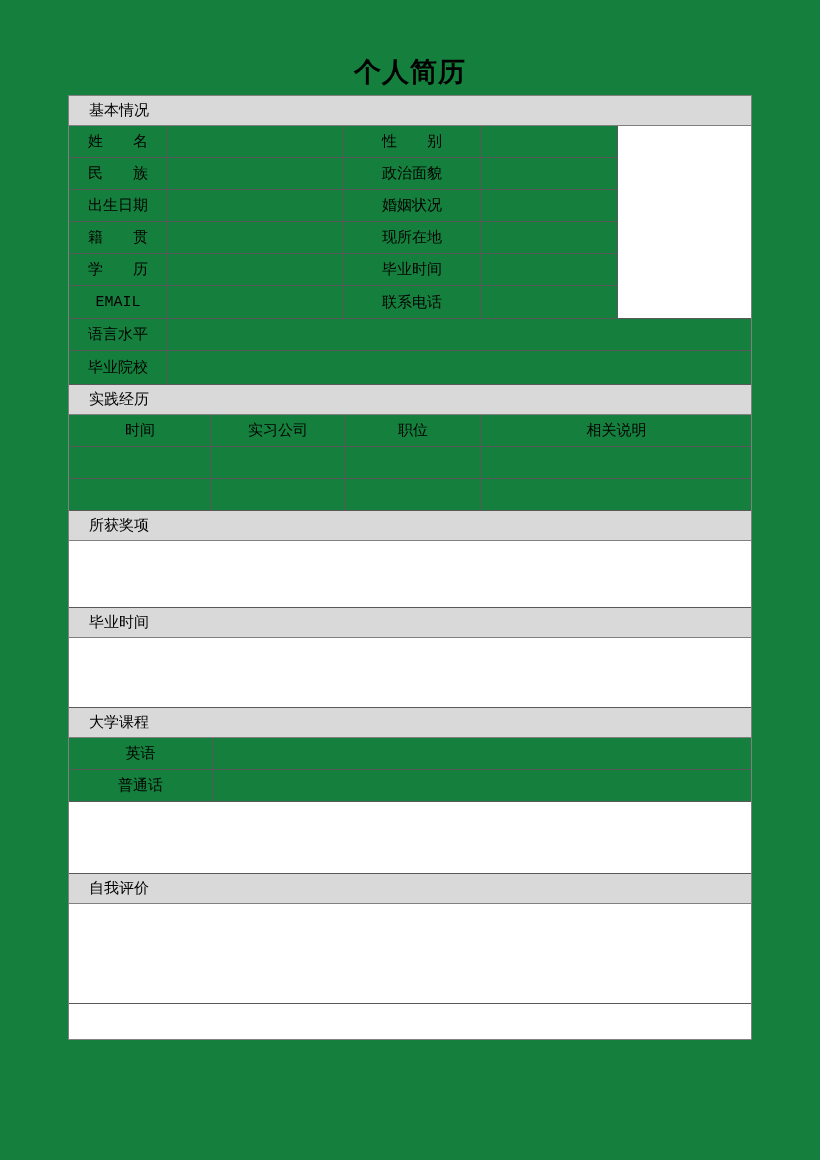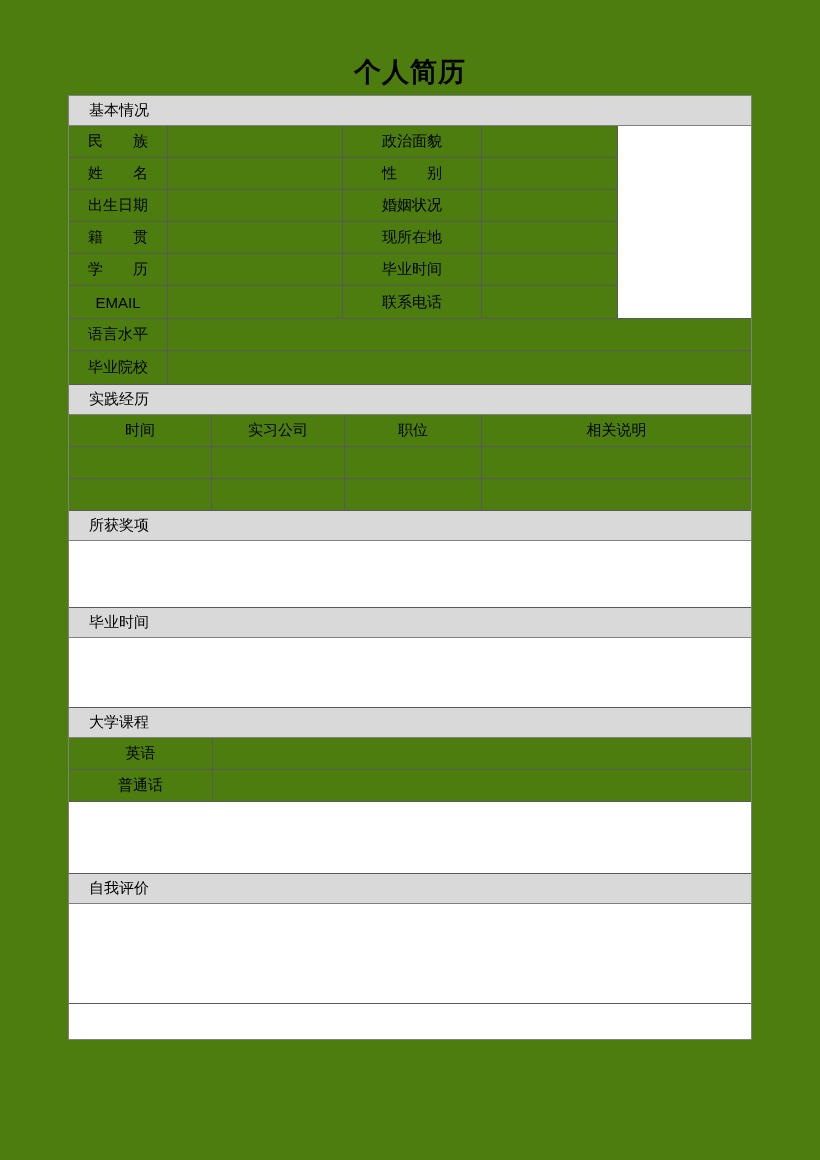--- a/index.html
+++ b/index.html
@@ -3,21 +3,21 @@
 <meta charset="utf-8">
 <style>
   * { margin: 0; padding: 0; box-sizing: border-box; }
   html, body { background: #ffffff; }
   body {
     width: 820px; height: 1160px;
     font-family: "Liberation Sans", "DejaVu Sans", sans-serif;
     color: #000;
     position: relative;
   }
-  .page { position: relative; width: 820px; height: 1160px; background: #4d7c0f; }
+  .page { position: relative; width: 820px; height: 1160px; background: #15803d; font-family: Liberation Mono, monospace; }
 
   .title {
     position: absolute; top: 54px; left: 0; width: 100%;
     text-align: center; font-size: 27px; font-weight: bold;
     letter-spacing: 1px; color: #000;
   }
 
   .tbl {
     position: absolute; left: 68px; top: 95px; width: 684px;
     border: 1px solid #808080;
@@ -88,30 +88,30 @@
   <div class="tbl">
 
     <div class="band">
       <span>基本情况</span>
     </div>
 
     <div class="basic-wrap">
       <div class="basic-left">
 
         <div class="row h32">
+          <div class="cell center w99">姓　　名</div>
+          <div class="cell w175"></div>
+          <div class="cell center w139">性　　别</div>
+          <div class="cell w135 last"></div>
+        </div>
+
+        <div class="row h32">
           <div class="cell center w99">民　　族</div>
           <div class="cell w175"></div>
           <div class="cell center w139">政治面貌</div>
-          <div class="cell w135 last"></div>
-        </div>
-
-        <div class="row h32">
-          <div class="cell center w99">姓　　名</div>
-          <div class="cell w175"></div>
-          <div class="cell center w139">性　　别</div>
           <div class="cell w135 last"></div>
         </div>
 
         <div class="row h32">
           <div class="cell center w99">出生日期</div>
           <div class="cell w175"></div>
           <div class="cell center w139">婚姻状况</div>
           <div class="cell w135 last"></div>
         </div>
 

